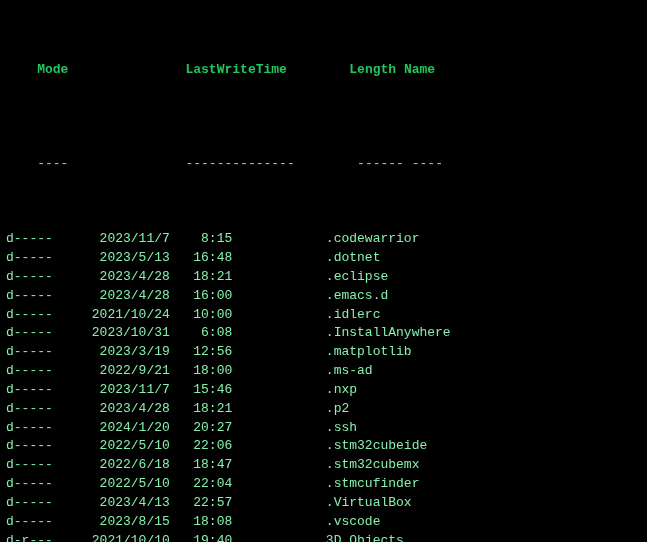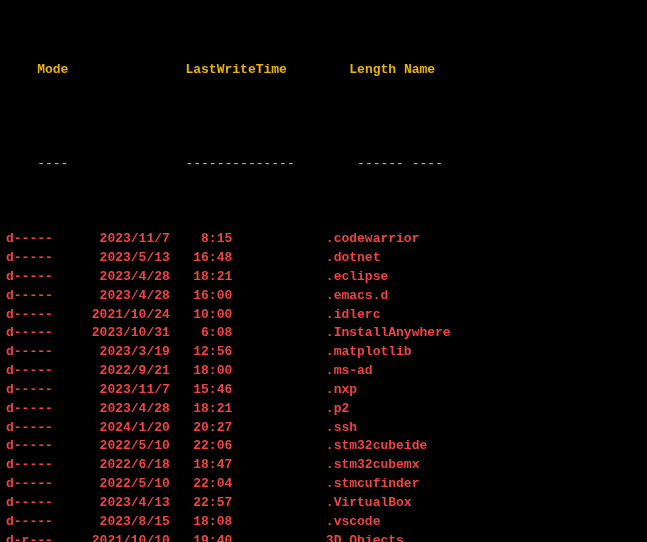--- a/index.html
+++ b/index.html
@@ -16,29 +16,28 @@
       min-height: 542px;
       overflow: hidden;
       position: relative;
     }
     .terminal {
       padding: 4px 6px;
       white-space: pre;
       line-height: 1.45;
     }
     .header-row {
-      color: #eab308;
+      color: #22c55e;
       font-weight: bold;
     }
     .separator {
       color: #c0c0c0;
     }
     .data-row {
-      color: #ef4444;
-      font-weight: bold;
+      color: #86efac;
     }
   </style>
 </head>
 <body>
 
 <div class="terminal">
   <div class="header-row">
     <span>Mode</span><span>               </span><span>LastWriteTime</span><span>        </span><span>Length</span><span> </span><span>Name</span>
   </div>
   <div class="separator">

